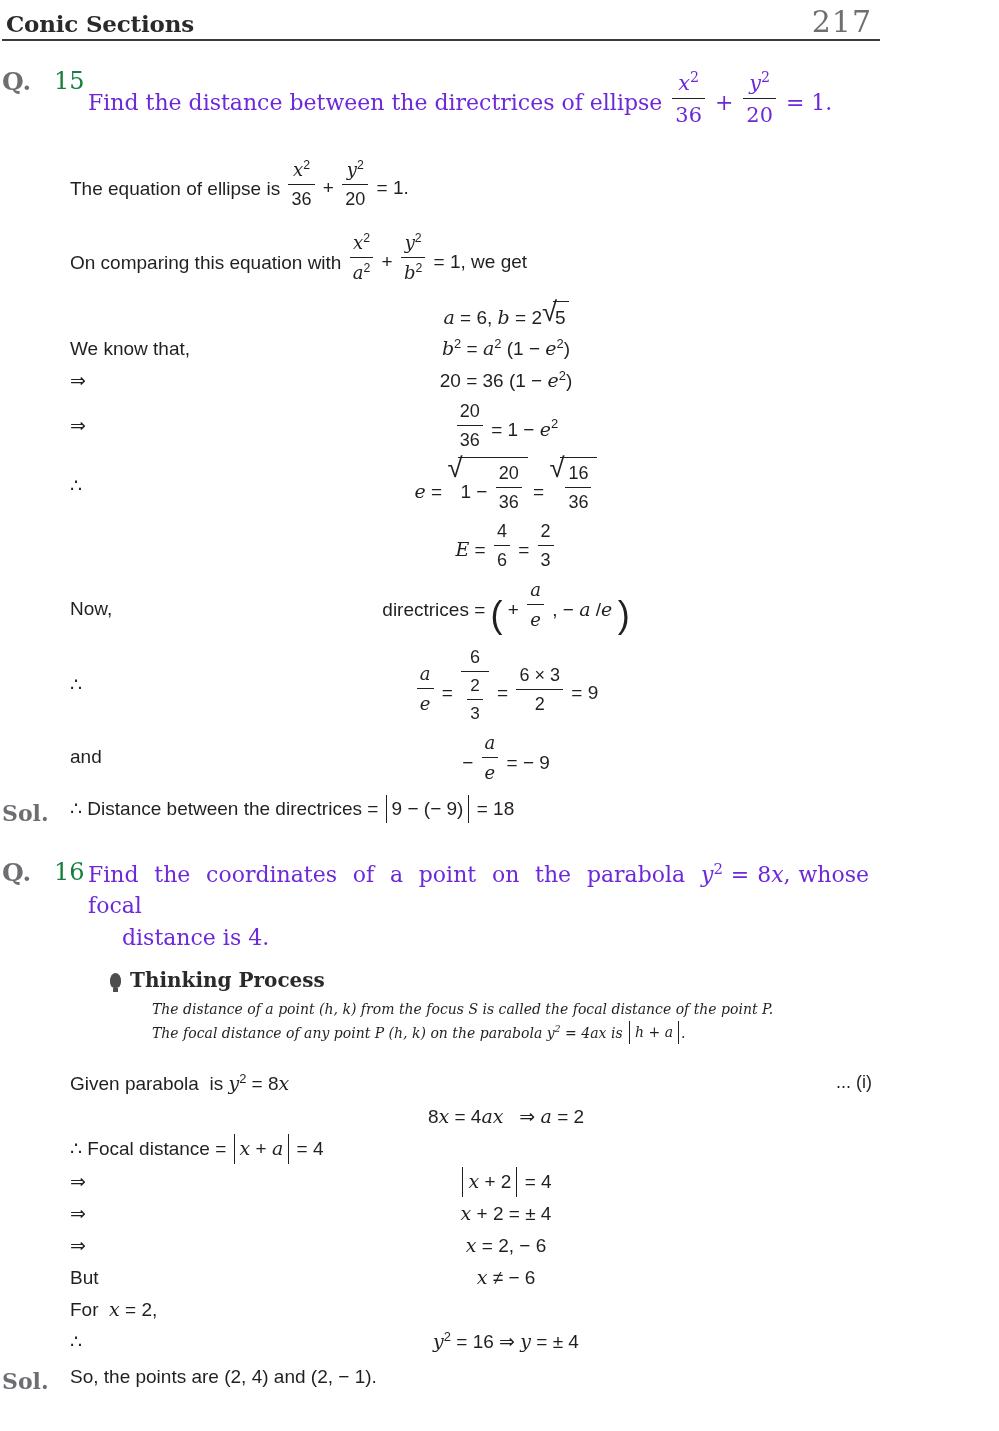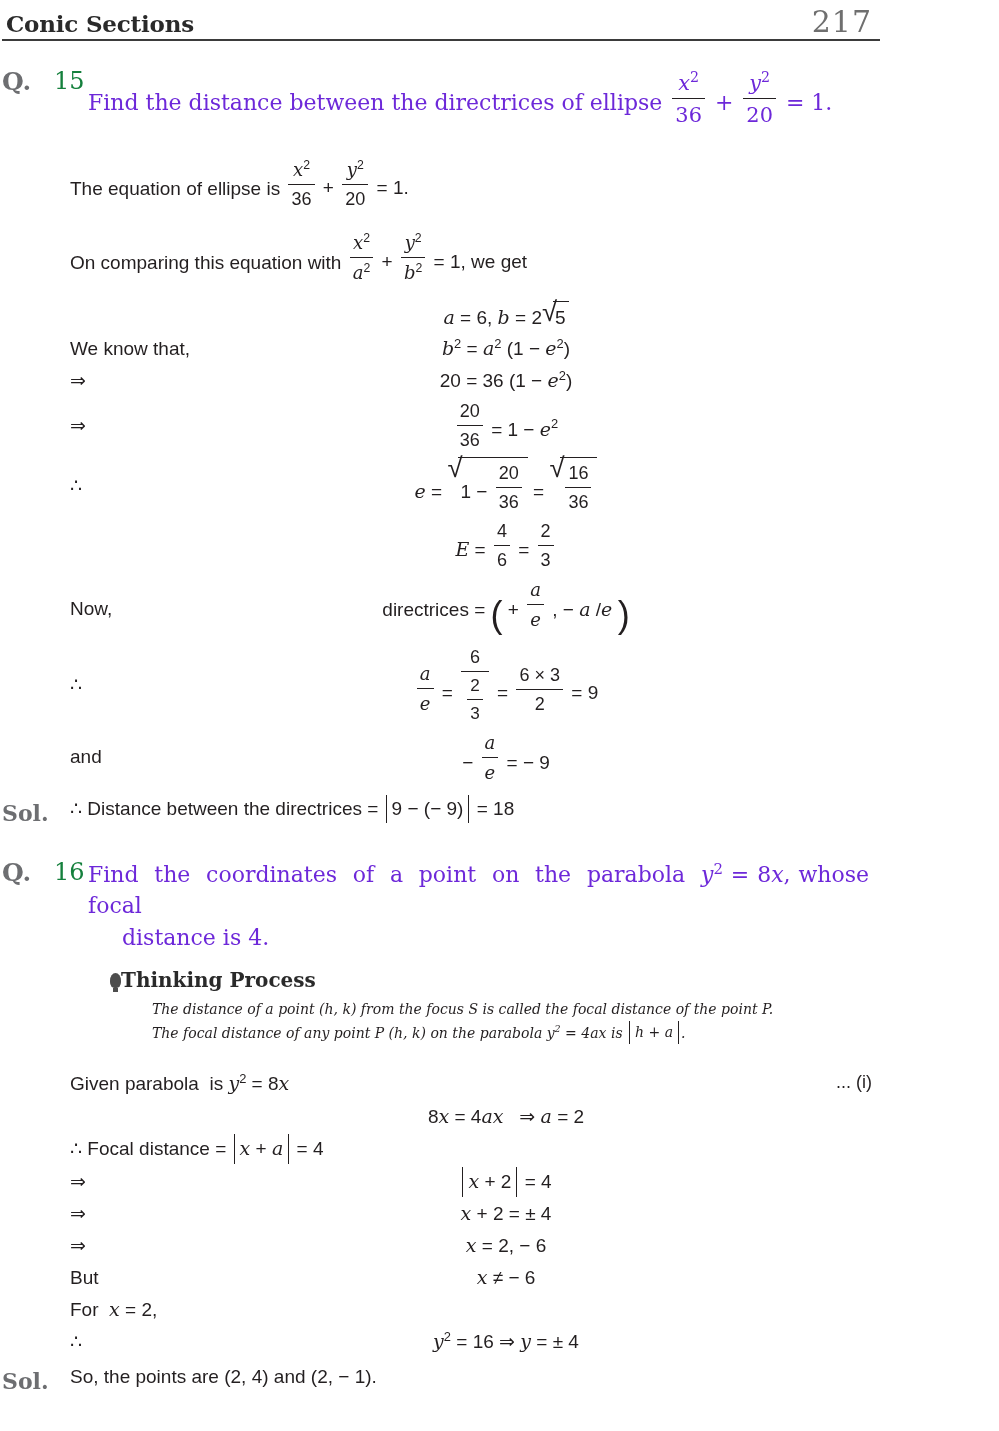--- a/index.html
+++ b/index.html
@@ -168,20 +168,21 @@
     margin-top: 14px;
     margin-left: 110px;
   }
   .thinking-head {
     font-family: "DejaVu Serif", serif;
     font-weight: bold;
     font-size: 20px;
     color: #2a2a2a;
     display: flex;
     align-items: center;
+    gap: 9px;
   }
   .bulb {
     display: inline-block;
     width: 11px;
     height: 15px;
     background: #4d4d4d;
     border-radius: 50% 50% 40% 40%;
     position: relative;
   }
   .bulb::after {

